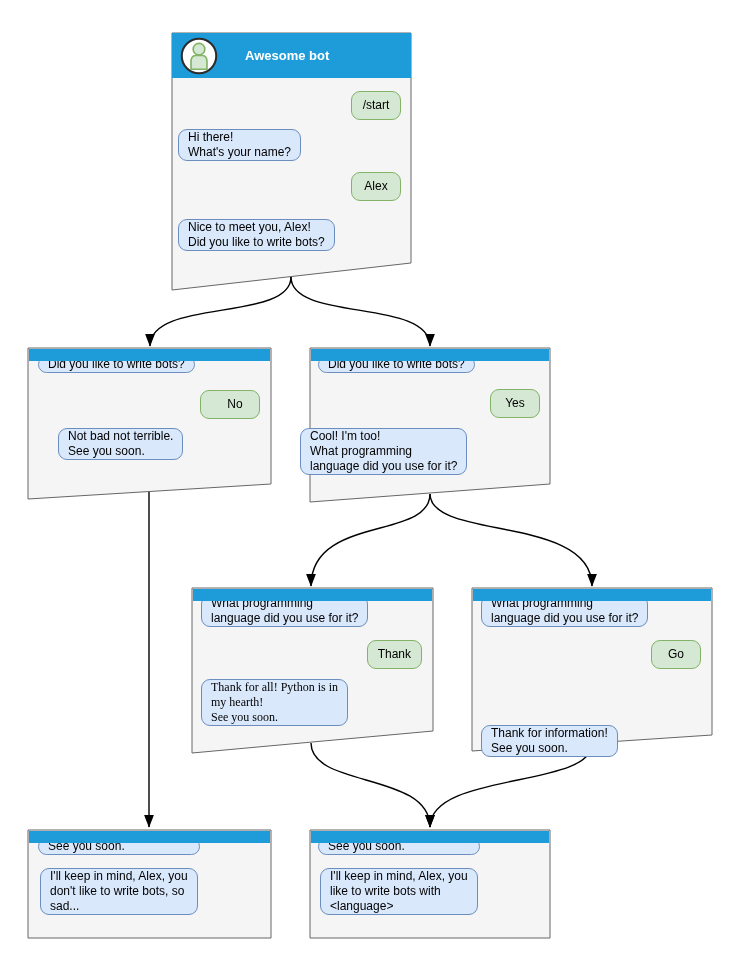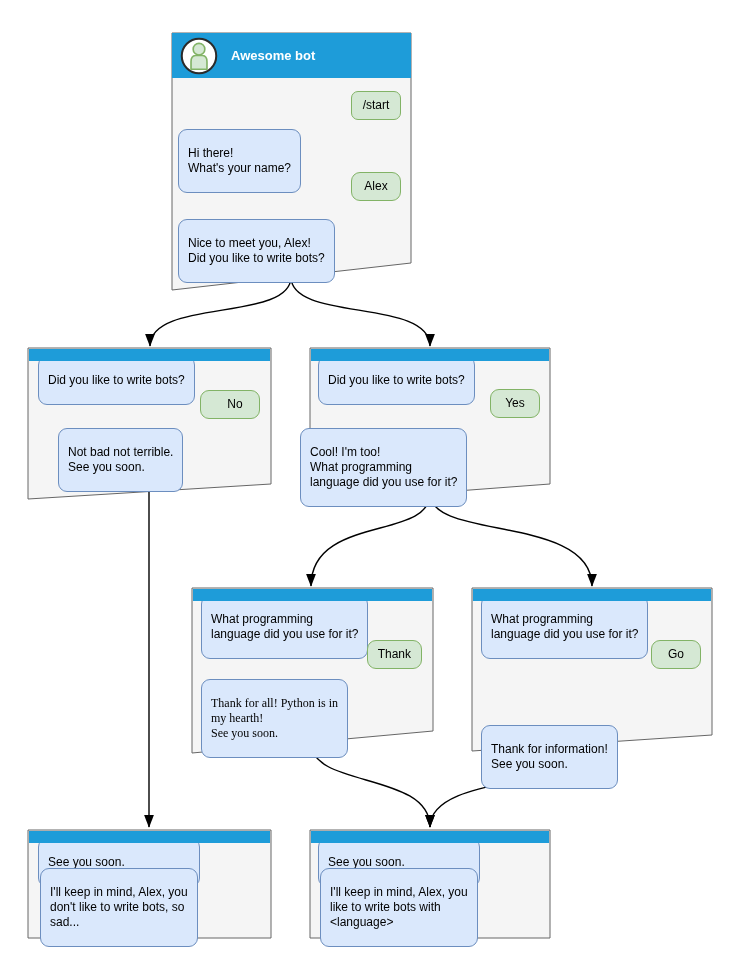--- a/index.html
+++ b/index.html
@@ -3,28 +3,28 @@
 <meta charset="utf-8">
 <style>
   html,body{margin:0;padding:0;background:#fff;}
   #canvas{position:relative;width:743px;height:971px;background:#fff;
           font-family:"Liberation Sans",sans-serif;overflow:hidden;}
   #shapes{position:absolute;left:0;top:0;z-index:1;}
   .node-shape{fill:var(--box-fill,#F5F5F5);stroke:var(--box-border,#666666);stroke-width:1;}
   .edge{fill:none;stroke:#000;stroke-width:1.4;}
   .strip{position:absolute;height:12px;background:var(--header-blue,#1E9CD9);z-index:3;}
   .bubble{position:absolute;z-index:2;font-size:12px;line-height:1.25;color:#000;
-          border-radius:9px;padding:16px 9px;white-space:pre-line;}
+          border-radius:9px;padding:0 9px;white-space:pre-line;}
   .bot{background:var(--bot-bubble-fill,#DAE8FC);border:1px solid var(--bot-bubble-border,#6C8EBF);}
   .user{background:var(--user-bubble-fill,#D5E8D4);border:1px solid var(--user-bubble-border,#82B366);
         text-align:center;min-width:28px;padding:6px 10px;}
   .wq{width:142px;}
   .header{position:absolute;left:172px;top:33px;width:239px;height:45px;z-index:3;
           background:var(--header-blue,#1E9CD9);display:flex;align-items:center;
-          box-sizing:border-box;padding-left:8px;gap:13px;}
+          box-sizing:border-box;padding-left:8px;gap:27px;}
   .title{color:#fff;font-weight:bold;font-size:13px;}
 </style>
 </head>
 <body>
 
 <div id="canvas">
 
   <svg id="shapes" width="743" height="971" viewBox="0 0 743 971">
     <defs>
       <marker id="arr" markerWidth="10" markerHeight="8" refX="8.5" refY="3.5" orient="auto">
@@ -58,21 +58,21 @@
     <span class="title">Awesome bot</span>
   </div>
 
   <div class="strip" style="left:29px;top:349px;width:241px;"></div>
   <div class="strip" style="left:311px;top:349px;width:238px;"></div>
   <div class="strip" style="left:193px;top:589px;width:239px;"></div>
   <div class="strip" style="left:473px;top:589px;width:238px;"></div>
   <div class="strip" style="left:29px;top:831px;width:241px;"></div>
   <div class="strip" style="left:311px;top:831px;width:238px;"></div>
 
-  <div class="bubble user" style="right:342px;top:91px;border-radius:7px;">/start</div>
+  <div class="bubble user" style="right:342px;top:91px;">/start</div>
   <div class="bubble bot" style="left:178px;top:129px;">Hi there!
 What's your name?</div>
   <div class="bubble user" style="right:342px;top:172px;">Alex</div>
   <div class="bubble bot" style="left:178px;top:219px;">Nice to meet you, Alex!
 Did you like to write bots?</div>
 
   <div class="bubble bot" style="left:38px;top:356px;">Did you like to write bots?</div>
   <div class="bubble user" style="right:483px;top:390px;padding-left:20px;">No</div>
   <div class="bubble bot" style="left:40px;top:428px;margin-left:18px;">Not bad not terrible.
 See you soon.</div>

